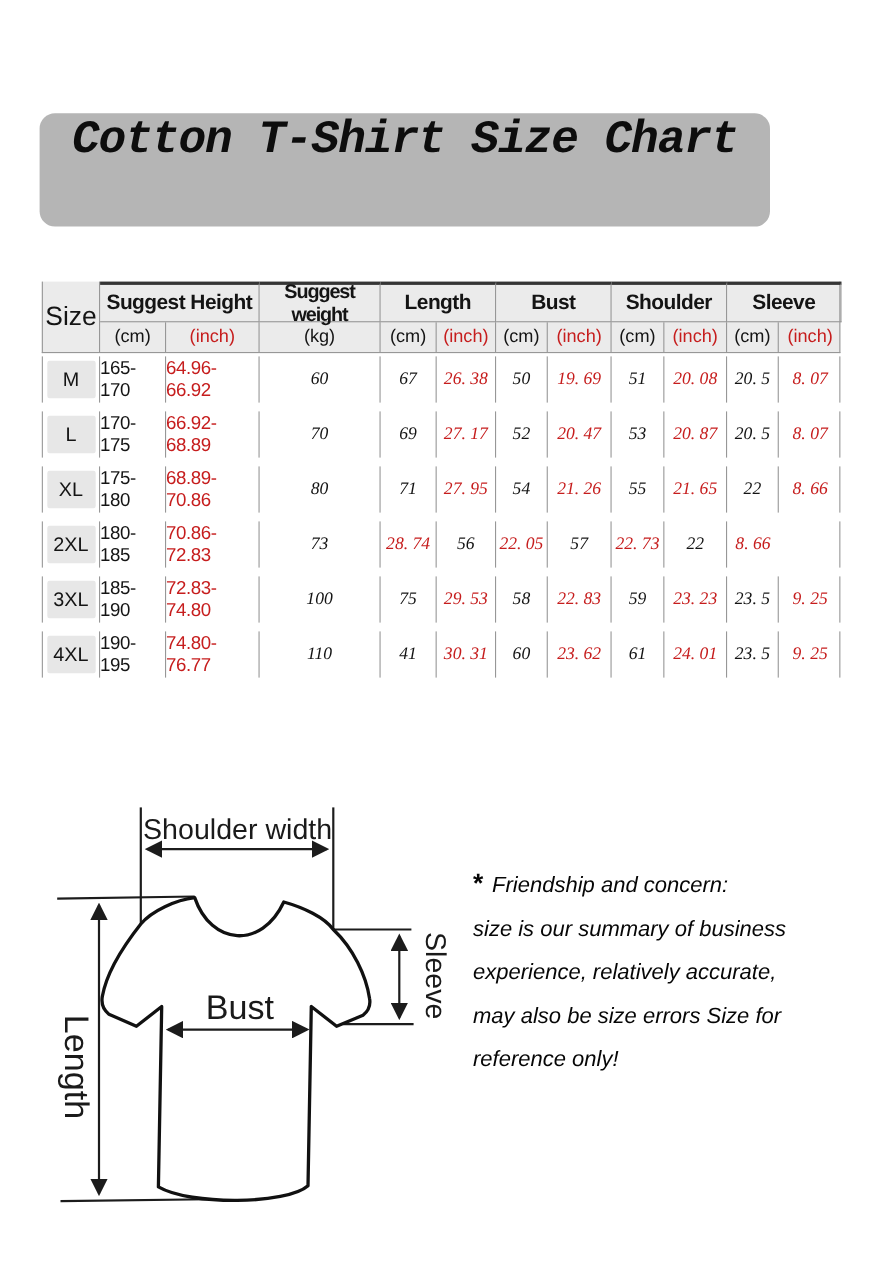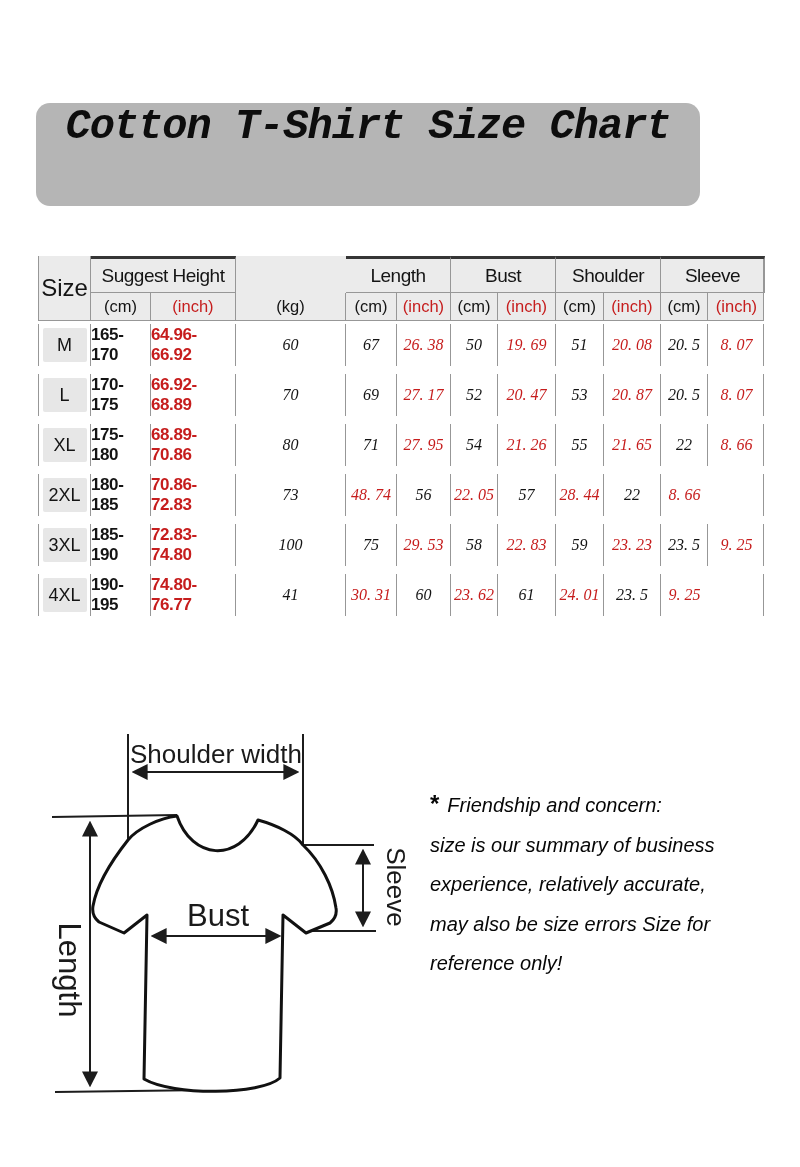--- a/index.html
+++ b/index.html
@@ -22,36 +22,36 @@
   .cols{display:grid;grid-template-columns:52px 60px 85px 110px 51px 54px 47px 58px 48px 57px 47px 57px;}
   .thead{position:absolute;left:38px;top:256px;width:726px;
          grid-template-rows:37px 27px;
          background:var(--hdr);
          border-left:1px solid var(--line);border-right:1px solid var(--line);
          border-bottom:1px solid var(--line);}
   .hcell{display:flex;align-items:center;justify-content:center;
          border-right:1px solid var(--line);}
   .hcell:last-child{border-right:none;}
   .size-head{grid-row:1/3;grid-column:1;font-size:24px;}
-  .group{grid-row:1;font-weight:normal;font-size:19px;letter-spacing:-0.5px;
+  .group{grid-row:1;font-weight:bold;font-size:19px;letter-spacing:-0.5px;
          border-top:3px solid var(--dark);border-bottom:1px solid var(--line);text-align:center;}
   .group.tight{font-size:18px;letter-spacing:-1px;}
   .unit{grid-row:2;font-size:16.5px;}
   .unit.red{color:var(--red);}
 
   .tbody{position:absolute;left:38px;top:324px;width:726px;}
   .trow{height:42px;margin-bottom:8px;background:#fff;
         border-left:1px solid var(--line);border-right:1px solid var(--line);}
   .cell{display:flex;align-items:center;justify-content:center;
         border-right:1px solid var(--line);overflow:hidden;}
   .cell:last-child{border-right:none;}
   .size-box{display:flex;align-items:center;justify-content:center;
             min-width:44px;height:34px;padding:0 4px;background:var(--box);
             font-size:18px;border-radius:2px;}
-  .bsans{font-weight:bold;font-size:17px;letter-spacing:-0.4px;}
+  .bsans{font-weight:normal;font-size:17px;letter-spacing:-0.4px;}
   .ital{font-family:"Liberation Serif",serif;font-style:italic;font-size:16px;white-space:pre;}
   .red{color:var(--red);}
 
   
   .diagram{position:absolute;left:40px;top:730px;width:370px;height:420px;}
 
   
   .note{position:absolute;left:430px;top:784px;width:370px;
         font-family:Liberation Sans, sans-serif;font-style:italic;
         font-size:20px;line-height:39.5px;color:#060606;white-space:nowrap;}
@@ -62,20 +62,21 @@
 
 <div id="stage">
 
   <div class="banner">
     <h1>Cotton T-Shirt Size Chart</h1>
   </div>
 
   <div class="thead cols">
     <div class="hcell size-head">Size</div>
     <div class="hcell group" style="grid-column:2/4">Suggest Height</div>
+    <div class="hcell group tight" style="grid-column:4/5">Suggest weight</div>
     <div class="hcell group" style="grid-column:5/7">Length</div>
     <div class="hcell group" style="grid-column:7/9">Bust</div>
     <div class="hcell group" style="grid-column:9/11">Shoulder</div>
     <div class="hcell group" style="grid-column:11/13">Sleeve</div>
 
     <div class="hcell unit" style="grid-column:2">(cm)</div>
     <div class="hcell unit red" style="grid-column:3">(inch)</div>
     <div class="hcell unit" style="grid-column:4">(kg)</div>
     <div class="hcell unit" style="grid-column:5">(cm)</div>
     <div class="hcell unit red" style="grid-column:6">(inch)</div>
@@ -136,25 +137,25 @@
         <div class="cell ital">22</div>
         <div class="cell ital red">8. 66</div>
       </div>
       <div class="trow cols">
         <div class="cell">
           <span class="size-box">2XL</span>
         </div>
         <div class="cell bsans">180-185</div>
         <div class="cell bsans red">70.86-72.83</div>
         <div class="cell ital">73</div>
-        <div class="cell ital red">48. 74</div>
+        <div class="cell ital red">28. 74</div>
         <div class="cell ital">56</div>
         <div class="cell ital red">22. 05</div>
         <div class="cell ital">57</div>
-        <div class="cell ital red">28. 44</div>
+        <div class="cell ital red">22. 73</div>
         <div class="cell ital">22</div>
         <div class="cell ital red">8. 66</div>
       </div>
       <div class="trow cols">
         <div class="cell">
           <span class="size-box">3XL</span>
         </div>
         <div class="cell bsans">185-190</div>
         <div class="cell bsans red">72.83-74.80</div>
         <div class="cell ital">100</div>
@@ -166,20 +167,21 @@
         <div class="cell ital red">23. 23</div>
         <div class="cell ital">23. 5</div>
         <div class="cell ital red">9. 25</div>
       </div>
       <div class="trow cols">
         <div class="cell">
           <span class="size-box">4XL</span>
         </div>
         <div class="cell bsans">190-195</div>
         <div class="cell bsans red">74.80-76.77</div>
+        <div class="cell ital">110</div>
         <div class="cell ital">41</div>
         <div class="cell ital red">30. 31</div>
         <div class="cell ital">60</div>
         <div class="cell ital red">23. 62</div>
         <div class="cell ital">61</div>
         <div class="cell ital red">24. 01</div>
         <div class="cell ital">23. 5</div>
         <div class="cell ital red">9. 25</div>
       </div>
     </div>

